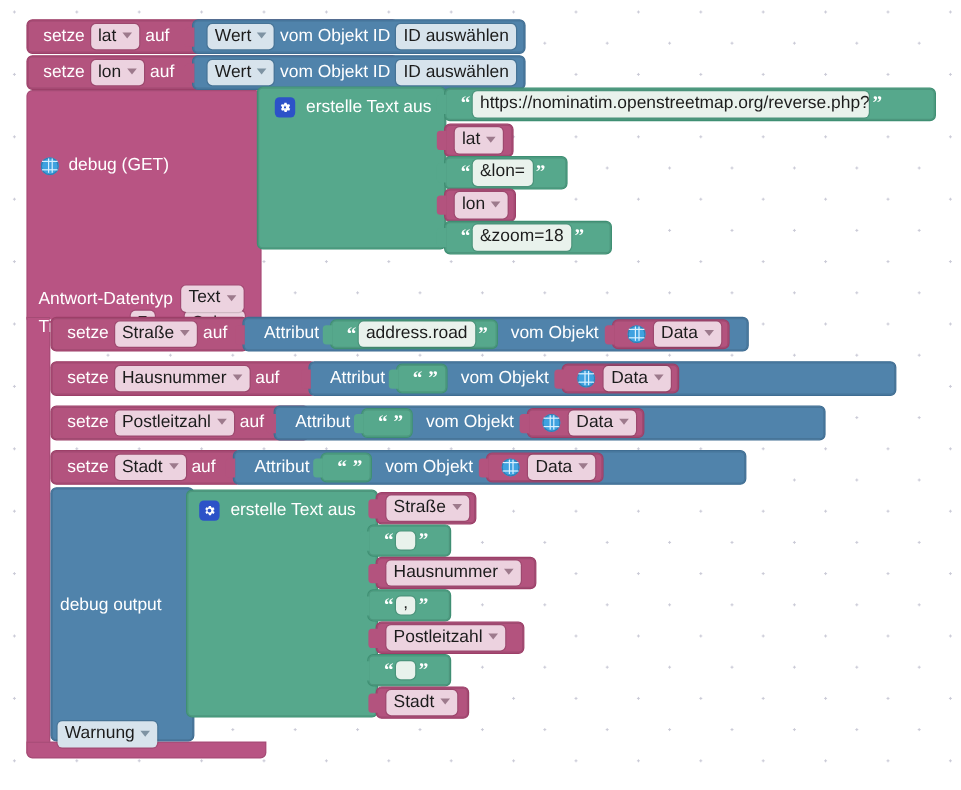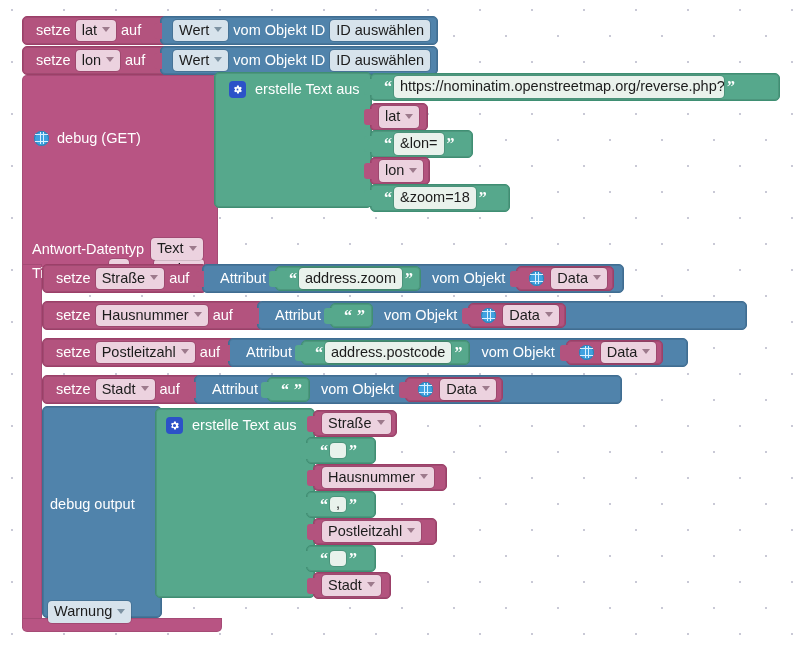--- a/index.html
+++ b/index.html
@@ -231,21 +231,21 @@
       <i class="caret"></i>
     </span>
     <span class="lbl">auf</span>
   </div>
   <div class="blk blue" style="left:202px; top:264px; width:422px; height:29px; padding-left:12px;">
     <span class="notch-l" style="background:#b3537e;"></span>
     <span class="lbl">Attribut</span>
     <span class="blk teal" style="position:relative; left:0; top:0; height:25px; padding:0 5px 0 10px; display:inline-flex; align-items:center; margin-left:4px;">
       <span class="notch-l" style="background:#56a88c;"></span>
       <span class="q">“</span>
-      <span class="pill white-pill">address.zoom</span>
+      <span class="pill white-pill">address.road</span>
       <span class="q">”</span>
     </span>
     <span class="lbl" style="margin-left:6px;">vom Objekt</span>
     <span class="blk magenta" style="position:relative; left:0; top:0; height:25px; padding:0 6px 0 12px; display:inline-flex; align-items:center; gap:7px; margin-left:6px;">
       <span class="notch-l" style="background:#b3537e;"></span>
       <span class="globe"></span>
       <span class="pill">
         <span>Data</span>
         <i class="caret"></i>
       </span>
@@ -286,21 +286,20 @@
       <i class="caret"></i>
     </span>
     <span class="lbl">auf</span>
   </div>
   <div class="blk blue" style="left:228px; top:338px; width:460px; height:29px; padding-left:12px;">
     <span class="notch-l" style="background:#b3537e;"></span>
     <span class="lbl">Attribut</span>
     <span class="blk teal" style="position:relative; left:0; top:0; height:25px; padding:0 5px 0 10px; display:inline-flex; align-items:center; margin-left:4px;">
       <span class="notch-l" style="background:#56a88c;"></span>
       <span class="q">“</span>
-      <span class="pill white-pill">address.postcode</span>
       <span class="q">”</span>
     </span>
     <span class="lbl" style="margin-left:6px;">vom Objekt</span>
     <span class="blk magenta" style="position:relative; left:0; top:0; height:25px; padding:0 6px 0 12px; display:inline-flex; align-items:center; gap:7px; margin-left:6px;">
       <span class="notch-l" style="background:#b3537e;"></span>
       <span class="globe"></span>
       <span class="pill">
         <span>Data</span>
         <i class="caret"></i>
       </span>

